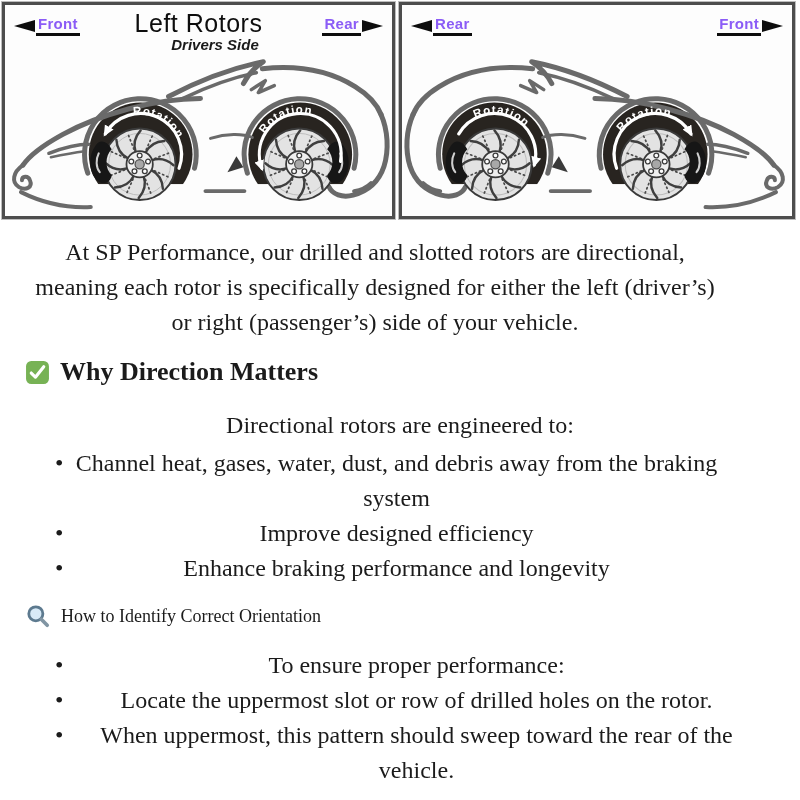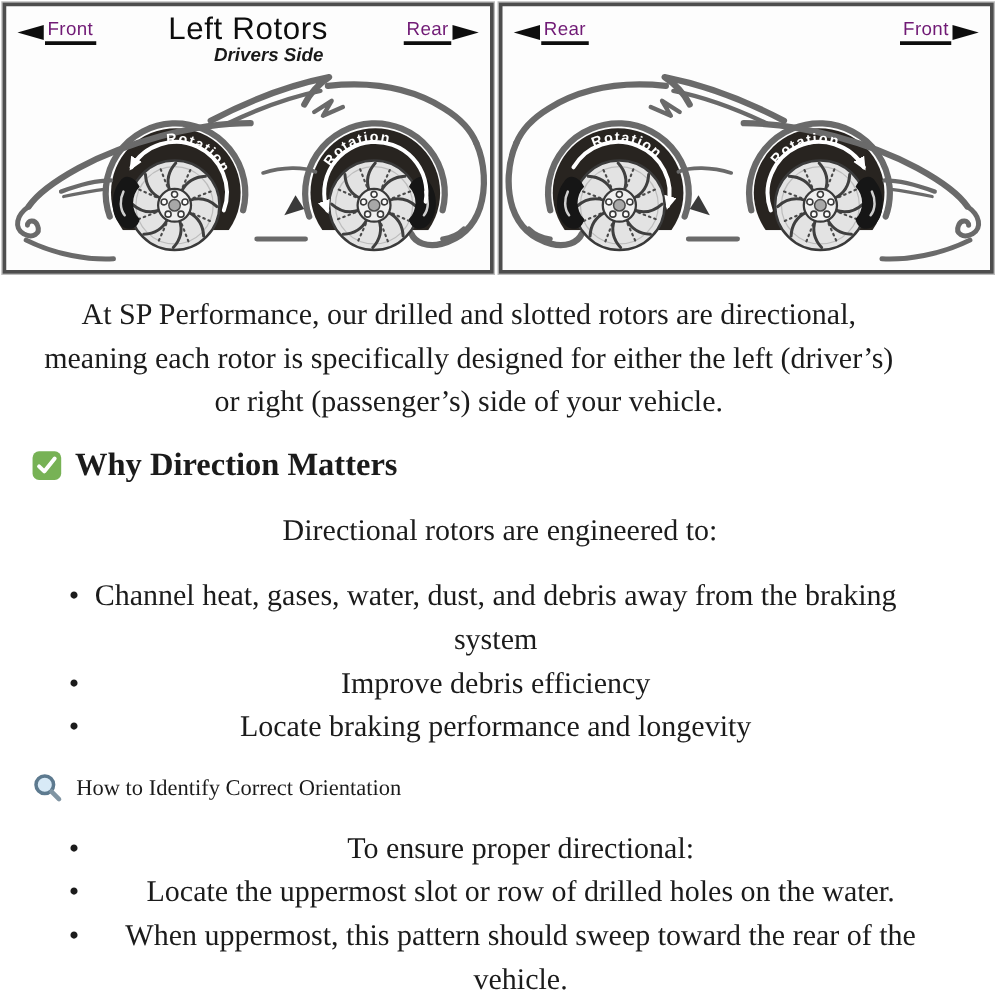--- a/index.html
+++ b/index.html
@@ -15,37 +15,37 @@
   .panel.p2 { left:399px; width:396px; }
   .panel svg.car { position:absolute; left:0; top:0; width:100%; height:100%; }
 
   .hdr { position:relative; z-index:2; height:52px;
          font-family:"Liberation Sans","DejaVu Sans",sans-serif; }
   .ttl { text-align:center; padding-top:5px; }
   .t1 { font-size:25px; font-weight:normal; line-height:26px; color:#0d0d0d; letter-spacing:0.5px; }
   .t2 { font-size:15px; font-weight:bold; font-style:italic; line-height:17px; color:#1a1a1a;padding-left:33px; }
   .side { position:absolute; top:10px; display:flex; align-items:center; }
   .side.sl { left:9px; } .side.sr { right:9px; }
-  .sidelabel { font-size:15px; font-weight:normal; color:#701a75;
+  .sidelabel { font-size:15px; font-weight:bold; color:#8b5cf6;
                border-bottom:3px solid #0d0d0d; padding:0 2px 1px; letter-spacing:0.3px; }
   .arr { width:0; height:0; border-top:6px solid transparent; border-bottom:6px solid transparent; }
   .arr-l { border-right:21px solid #0d0d0d; margin-right:1px; }
   .arr-r { border-left:21px solid #0d0d0d; margin-left:1px; }
 
   .rot path { fill:none; stroke:#ffffff; stroke-width:3.2; stroke-linecap:round; }
   .rot text { fill:#ffffff; font-family:"Liberation Sans","DejaVu Sans",sans-serif;
               font-size:11.5px; font-weight:bold; letter-spacing:1px; }
 
   
   .content { padding:13px 25px 0; font-size:24px; line-height:35px;text-align:center; }
   .intro { margin:0 0 12px; max-width:700px; }
   h2.sec { font-size:26px; line-height:32px; font-weight:bold; margin:16px 0 20px; display:flex; align-items:center; }
   h3.sec { font-size:18px; line-height:32px; font-weight:normal; margin:0 0 16px; display:flex; align-items:center; }
   .emoji { display:inline-flex; margin-right:10px; flex:0 0 auto; }
-  .lead { margin:0 0 17px; }
+  .lead { margin:0 0 3px; }
   ul.blist { list-style:none; margin:0 0 14px; padding:0; }
   ul.blist li { position:relative; padding-left:43px; line-height:35px; }
   ul.l1 li { max-width:700px; }
   ul.l2 li { max-width:740px; }
   .blt { position:absolute; left:30px; top:0; }
 </style>
 </head>
 <body>
 
 <div class="page">
@@ -203,33 +203,33 @@
           <path d="M6 12.5 L10 16.5 L18 6.5" stroke="#ffffff" stroke-width="3" fill="none" stroke-linecap="round" stroke-linejoin="round"></path>
         </svg>
       </span>
       <span>Why Direction Matters</span>
     </h2>
 
     <p class="lead">Directional rotors are engineered to:</p>
 
     <ul class="blist l1">
       <li><span class="blt">•</span><span>Channel heat, gases, water, dust, and debris away from the braking system</span></li>
-      <li><span class="blt">•</span><span>Improve debris efficiency</span></li>
-      <li><span class="blt">•</span><span>Locate braking performance and longevity</span></li>
+      <li><span class="blt">•</span><span>Improve designed efficiency</span></li>
+      <li><span class="blt">•</span><span>Enhance braking performance and longevity</span></li>
     </ul>
 
     <h3 class="sec">
       <span class="emoji">
         <svg width="26" height="26" viewBox="0 0 24 24">
           <circle cx="10" cy="10" r="6.5" fill="#d8eaf7" stroke="#5d7a8f" stroke-width="2.6"></circle>
           <line x1="15" y1="15" x2="20.5" y2="20.5" stroke="#8195a3" stroke-width="3.4" stroke-linecap="round"></line>
         </svg>
       </span>
       <span>How to Identify Correct Orientation</span>
     </h3>
 
     <ul class="blist l2">
-      <li><span class="blt">•</span><span>To ensure proper directional:</span></li>
-      <li><span class="blt">•</span><span>Locate the uppermost slot or row of drilled holes on the water.</span></li>
+      <li><span class="blt">•</span><span>To ensure proper performance:</span></li>
+      <li><span class="blt">•</span><span>Locate the uppermost slot or row of drilled holes on the rotor.</span></li>
       <li><span class="blt">•</span><span>When uppermost, this pattern should sweep toward the rear of the vehicle.</span></li>
     </ul>
   </div>
 </div>
 
 </body></html>

